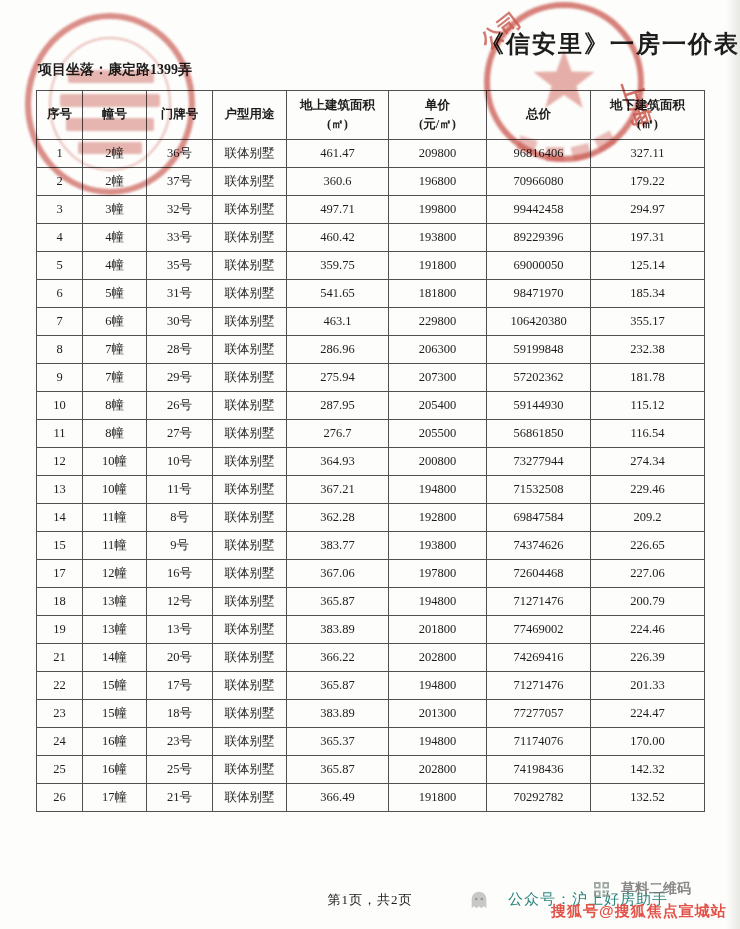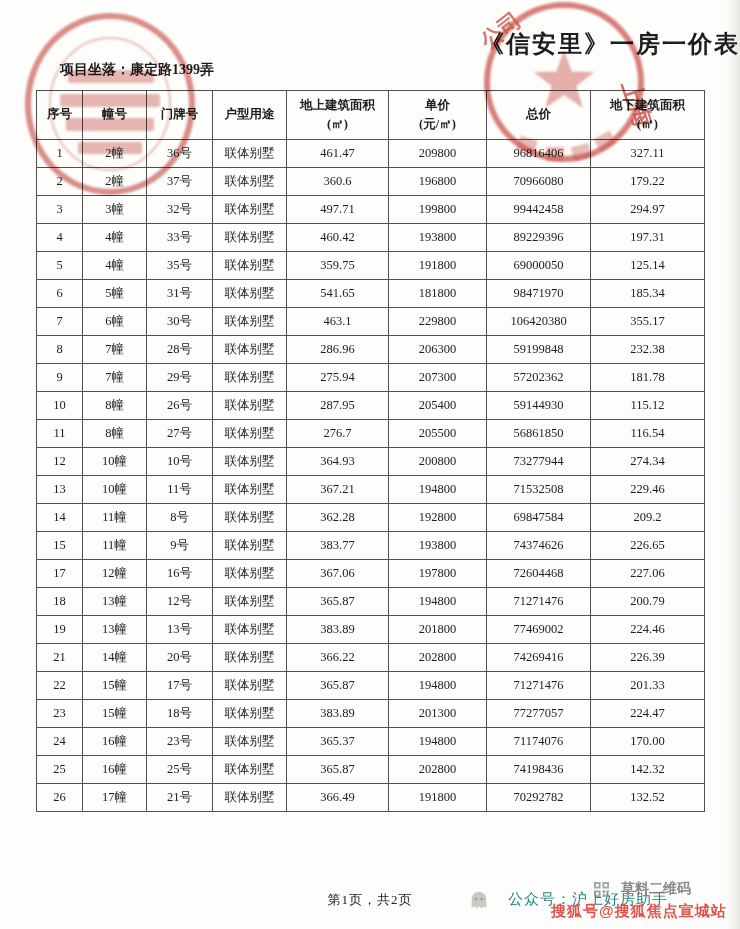--- a/index.html
+++ b/index.html
@@ -7,21 +7,21 @@
     width:740px; height:929px; position:relative; overflow:hidden;
     background:#fdfdfb; color:#1d1d1d;
     font-family:"Liberation Serif", serif;
   }
   .title {
     position:absolute; top:28px; left:0; width:100%;
     text-align:right; font-size:24px; font-weight:bold; letter-spacing:2px;
   }
   .location {
     position:absolute; top:61px; left:38px;
-    font-size:14px; font-weight:bold;padding-left:22px;
+    font-size:14px; font-weight:bold;
   }
   table.price-table {
     position:absolute; top:90px; left:36px; width:668px;
     border-collapse:collapse; table-layout:fixed;padding-left:28px;
   }
   .price-table th, .price-table td {
     border:1px solid #4f4f4f; text-align:center; vertical-align:middle;
     overflow:hidden; white-space:nowrap;
   }
   .price-table th { height:46px; font-size:12.5px; font-weight:bold; padding:1px 0; }

